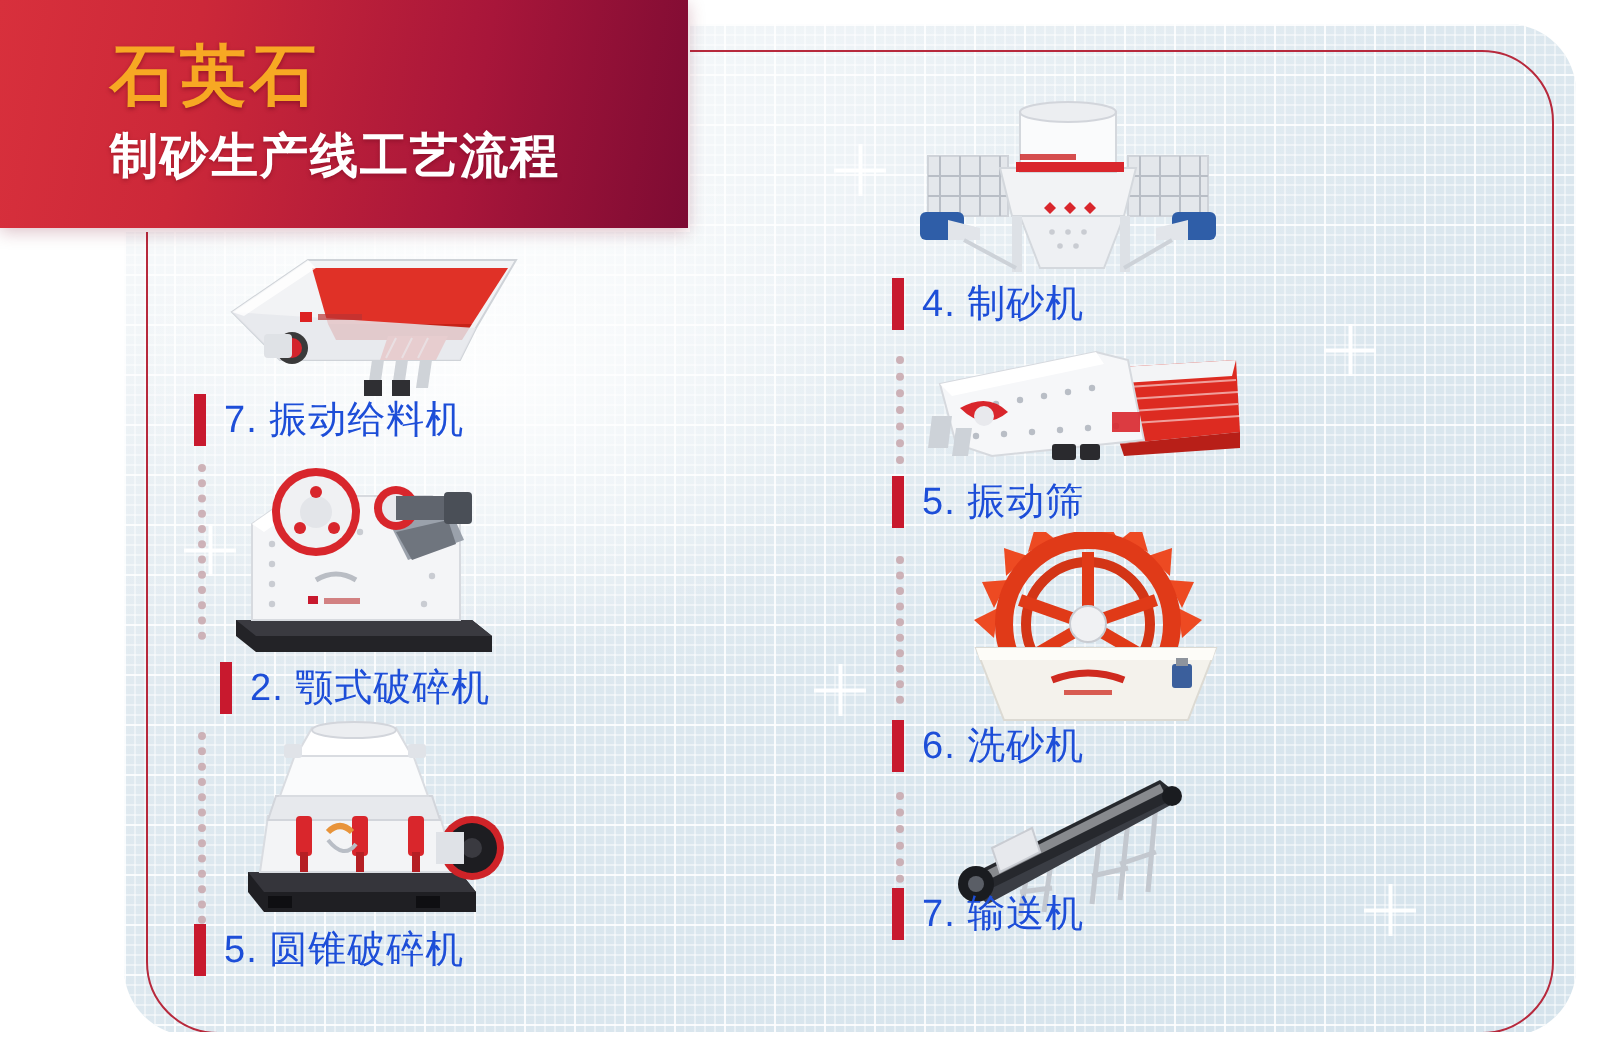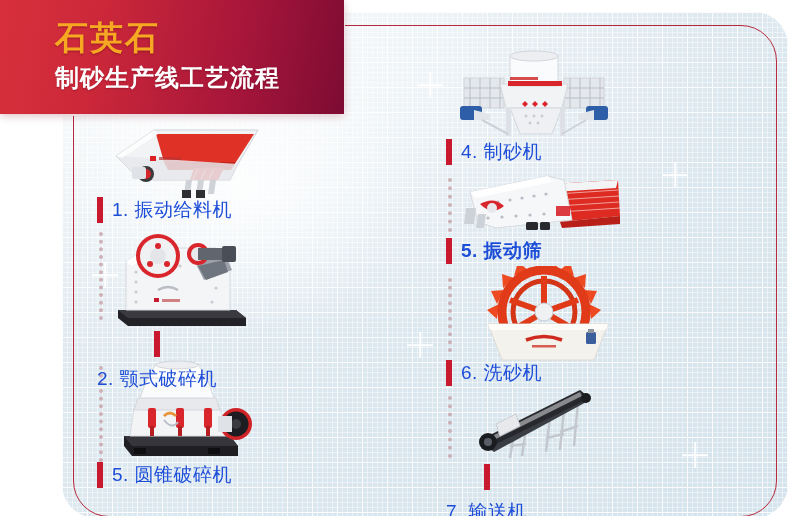--- a/index.html
+++ b/index.html
@@ -490,46 +490,46 @@
   </div>
 
   <div class="dots" style="left:99px; top:232px; height:88px;"></div>
   <div class="dots" style="left:99px; top:366px; height:96px;"></div>
   <div class="dots" style="left:448px; top:178px; height:54px;"></div>
   <div class="dots" style="left:448px; top:278px; height:74px;"></div>
   <div class="dots" style="left:448px; top:396px; height:62px;"></div>
 
   <div class="entry" style="left:97px; top:197px;">
     <div class="entry-bar"></div>
-    <div class="entry-label">1. 振动给料机</div>
-  </div>
-
-  <div class="entry" style="left:97px; top:331px;flex-direction:column;">
+    <div class="entry-label">7. 振动给料机</div>
+  </div>
+
+  <div class="entry" style="left:110px; top:331px;">
     <div class="entry-bar"></div>
     <div class="entry-label">2. 颚式破碎机</div>
   </div>
 
   <div class="entry" style="left:97px; top:462px;">
     <div class="entry-bar"></div>
     <div class="entry-label">5. 圆锥破碎机</div>
   </div>
 
   <div class="entry" style="left:446px; top:139px;">
     <div class="entry-bar"></div>
     <div class="entry-label">4. 制砂机</div>
   </div>
 
-  <div class="entry" style="left:446px; top:238px;font-weight:bold;">
+  <div class="entry" style="left:446px; top:238px;">
     <div class="entry-bar"></div>
     <div class="entry-label">5. 振动筛</div>
   </div>
 
   <div class="entry" style="left:446px; top:360px;text-align:right;">
     <div class="entry-bar"></div>
     <div class="entry-label">6. 洗砂机</div>
   </div>
 
-  <div class="entry" style="left:446px; top:464px;flex-direction:column;">
+  <div class="entry" style="left:446px; top:444px;">
     <div class="entry-bar"></div>
     <div class="entry-label">7. 输送机</div>
   </div>
 
 </div>
 
 </body></html>

